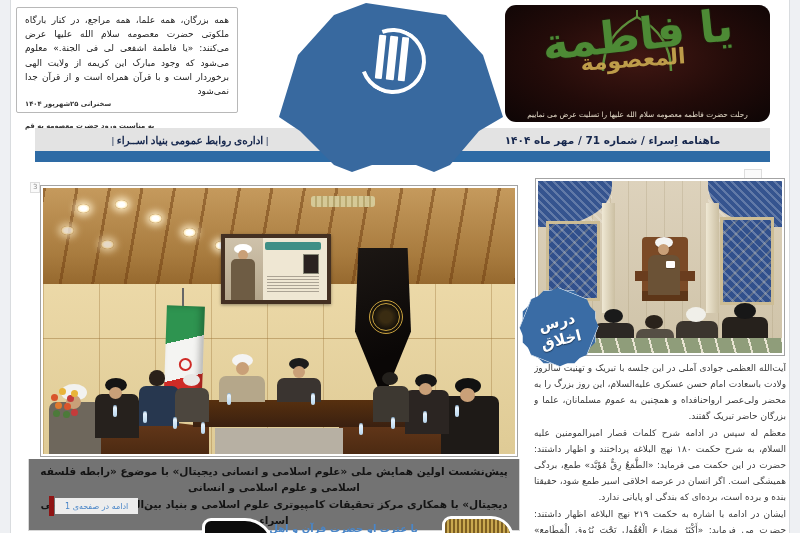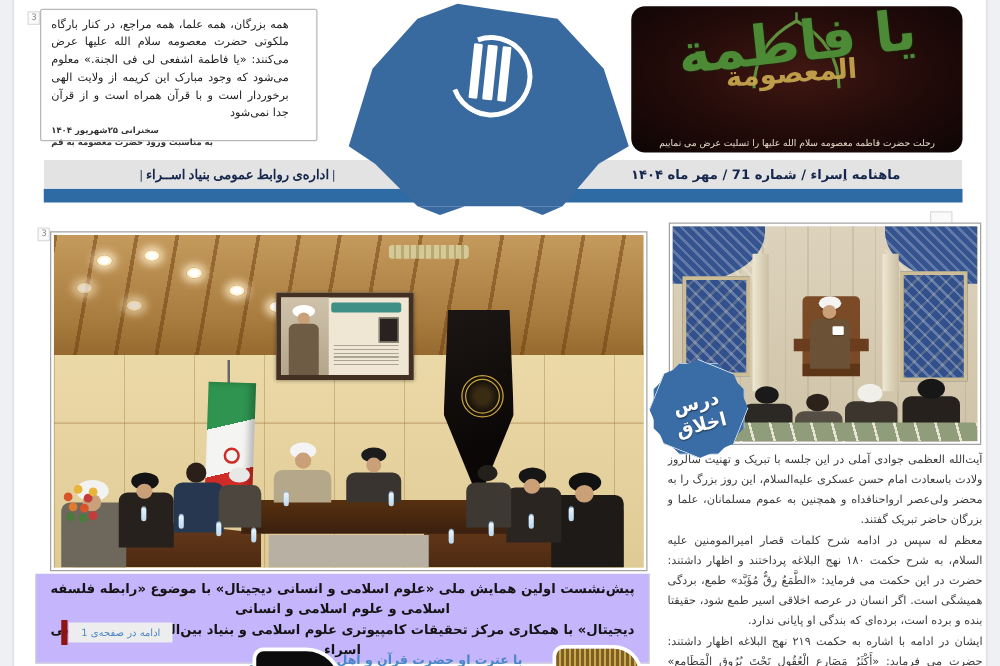--- a/index.html
+++ b/index.html
@@ -3,22 +3,22 @@
 <meta charset="utf-8">
 <style>
   html,body{margin:0;padding:0;background:#e9ebee;}
   #page{position:relative;width:800px;height:533px;background:#fff;overflow:hidden;
         font-family:"DejaVu Sans",sans-serif;direction:rtl;}
   .edge{position:absolute;top:0;width:10px;height:533px;background:#eef0f3;}
   .edge.l{left:0;border-right:1px solid #d9dcdf;}
   .edge.r{right:0;border-left:1px solid #d9dcdf;}
 
   
-  .quote-box{position:absolute;left:32px;top:7px;width:222px;height:106px;background:#fff;
-    border:1px solid #b8b8b8;border-radius:2px;padding:5px 22px 3px 8px;box-sizing:border-box;}
+  .quote-box{position:absolute;left:16px;top:7px;width:222px;height:106px;background:#fff;
+    border:1px solid #b8b8b8;border-radius:2px;padding:5px 8px 3px 8px;box-sizing:border-box;}
   .quote-text{font-size:9px;line-height:1.58;color:#222;text-align:justify;text-align-last:right;}
   .quote-src{font-size:6.8px;font-weight:bold;color:#333;margin-top:2px;text-align:left;line-height:1.4;}
   .pg-marker{position:absolute;font-size:7px;color:#8a8a8a;background:#fafafa;border:1px solid #ddd;
     padding:0 2px;line-height:9px;}
 
   
   .logo{position:absolute;left:276px;top:0;width:230px;height:172px;z-index:5;}
   .logo svg{position:absolute;left:0;top:0;}
   .logo-ring{position:absolute;left:84px;top:28px;width:58px;height:58px;border:4px solid #fff;
     border-radius:50%;border-left-color:transparent;transform:rotate(25deg);}
@@ -101,21 +101,21 @@
     background:linear-gradient(180deg,#7a4420,#4c2a12);}
   .floor-mid{position:absolute;left:172px;top:240px;width:128px;height:26px;background:#b7b0a3;}
   .p-head{position:absolute;border-radius:50%;}
   .p-body{position:absolute;border-radius:7px 7px 0 0;}
   .bottle{position:absolute;width:4px;height:11px;border-radius:2px;
     background:linear-gradient(#eaf5ff,#b9d7ee);box-shadow:0 -1px 0 #8fb6d6;}
   .flowers{position:absolute;left:6px;top:200px;width:34px;height:44px;}
   .flowers i{position:absolute;width:7px;height:7px;border-radius:50%;}
 
   
-  .caption-box{position:absolute;left:28px;top:459px;width:492px;min-height:40px;background:#c4b5fd;
+  .caption-box{position:absolute;left:28px;top:459px;width:492px;min-height:40px;background:#737373;
     border:1px solid #d7d7d7;border-top:none;padding:4px 10px 2px;box-sizing:border-box;text-align:center;}
   .caption-box div{font-size:10.5px;font-weight:bold;color:#141414;line-height:1.55;}
   .cont-tag{position:absolute;left:55px;top:498px;height:16px;background:#ededed;display:flex;
     align-items:center;padding:0 10px;font-size:8px;color:#4a86c8;}
   .cont-bar{position:absolute;left:49px;top:496px;width:5px;height:20px;background:#8f1414;}
 
   
   #scene-mosque{background:
      repeating-linear-gradient(90deg,rgba(160,145,110,.25) 0 1px,transparent 1px 18px),
      linear-gradient(180deg,#ddd2bc,#cfc3a8);}
@@ -160,21 +160,21 @@
 <body>
 
 <div id="page">
   <div class="edge l"></div>
   <div class="edge r"></div>
 
   <span class="pg-marker" style="left:22px;top:9px;">3</span>
   <div class="quote-box">
     <div class="quote-text">همه بزرگان، همه علما، همه مراجع، در کنار بارگاه ملکوتی حضرت معصومه سلام الله علیها عرض می‌کنند: «یا فاطمة اشفعی لی فی الجنة.» معلوم می‌شود که وجود مبارک این کریمه از ولایت الهی برخوردار است و با قرآن همراه است و از قرآن جدا نمی‌شود</div>
     <div class="quote-src">سخنرانی ۲۵شهریور ۱۴۰۴</div>
-    <div class="quote-src" style="margin-top:0;">به مناسبت ورود حضرت معصومه به قم</div>
+    <div class="quote-src" style="margin-top:12px;">به مناسبت ورود حضرت معصومه به قم</div>
   </div>
 
   <div class="logo">
     <svg width="230" height="172" viewBox="0 0 230 172">
       <polygon points="90,3 170,15 207,55 227,117 203,131 174,165 58,165 24,131 3,117 22,55 58,15" fill="#38699f"></polygon>
       <polygon points="58,165 76,172 96,165" fill="#38699f"></polygon>
       <polygon points="140,165 158,172 174,165" fill="#38699f"></polygon>
     </svg>
     <div class="logo-ring"></div>
     <div class="logo-bars">

